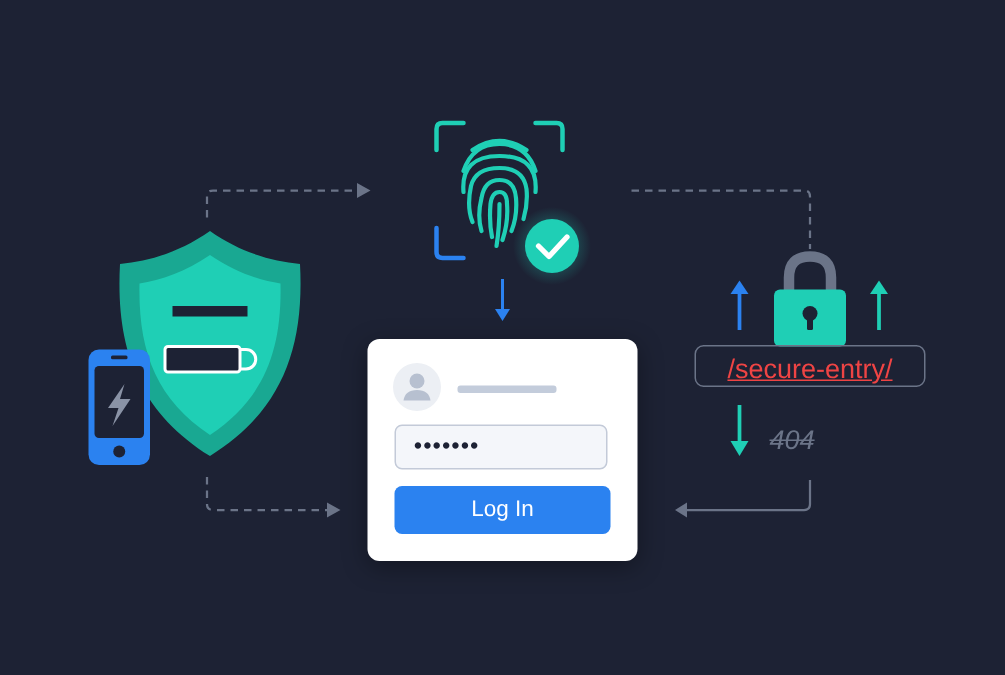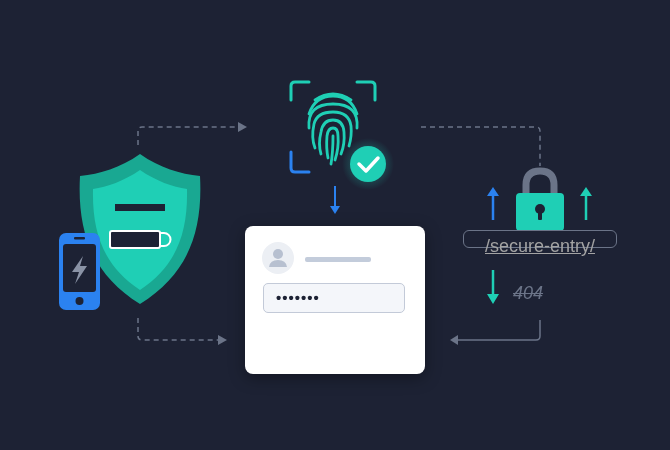--- a/index.html
+++ b/index.html
@@ -4,21 +4,21 @@
 <style>
   html,body{margin:0;padding:0;}
   body{width:670px;height:450px;background:#1d2234;position:relative;overflow:hidden;font-family:"Liberation Sans",sans-serif;}
   .abs{position:absolute;}
   svg{display:block;}
   .card{left:245px;top:226px;width:180px;height:148px;background:#ffffff;border-radius:8px;box-shadow:0 4px 16px rgba(0,0,0,0.35);}
   .avatar{left:17px;top:16px;width:32px;height:32px;border-radius:50%;background:#eceff4;}
   .name-line{left:60px;top:31px;width:66px;height:5px;background:#c3ccdb;border-radius:2px;}
   .pw{left:18px;top:57px;width:142px;height:30px;border:1px solid #c3cad8;border-radius:5px;background:#f4f6fa;box-sizing:border-box;padding-left:12px;font-size:15px;line-height:28px;color:#1d2234;letter-spacing:1px;font-weight:bold;}
   .login-btn{left:18px;top:98px;width:144px;height:32px;background:#2b82f0;border-radius:5px;color:#fff;font-size:15px;text-align:center;line-height:32px;}
-  .path-box{left:463px;top:230px;width:154px;height:18px;border:1.5px solid #6b7488;border-radius:6px;box-sizing:border-box;color:#a3a3a3;font-size:18px;text-align:center;line-height:31px;text-decoration:underline;}
+  .path-box{left:463px;top:230px;width:154px;height:28px;border:1.5px solid #6b7488;border-radius:6px;box-sizing:border-box;color:#ef4444;font-size:18px;text-align:center;line-height:31px;text-decoration:underline;}
   .err{left:513px;top:283px;color:#6b7488;font-size:18px;text-decoration:line-through;font-style:italic;}
 </style>
 </head>
 <body>
 
 <svg class="abs" style="left:0;top:0;" width="670" height="450">
   <g fill="none" stroke="#6b7488" stroke-width="1.5" stroke-dasharray="5 4">
     <path d="M138 145 V131 Q138 127 142 127 H238"></path>
     <path d="M421 127 H536 Q540 127 540 131 V166"></path>
     <path d="M138 318 V336 Q138 340 142 340 H218"></path>
@@ -80,20 +80,21 @@
 
 <div class="abs card">
   <div class="abs avatar">
     <svg width="32" height="32">
       <circle cx="16" cy="12" r="5" fill="#b7c0d0"></circle>
       <path d="M7 25 Q8 18 16 18 Q24 18 25 25 Z" fill="#b7c0d0"></path>
     </svg>
   </div>
   <div class="abs name-line"></div>
   <div class="abs pw">•••••••</div>
+  <div class="abs login-btn">Log In</div>
 </div>
 
 <svg class="abs" style="left:512px;top:165px;" width="56" height="68">
   <path d="M14 30 V20 Q14 6 28 6 Q42 6 42 20 V30" fill="none" stroke="#6b7488" stroke-width="7"></path>
   <rect x="4" y="28" width="48" height="38" rx="4" fill="#1fcfb5"></rect>
   <circle cx="28" cy="44" r="5" fill="#1d2234"></circle>
   <rect x="26" y="44" width="4" height="11" rx="1" fill="#1d2234"></rect>
 </svg>
 <svg class="abs" style="left:486px;top:186px;" width="14" height="34">
   <line x1="7" y1="8" x2="7" y2="34" stroke="#2b82f0" stroke-width="2.5"></line>

